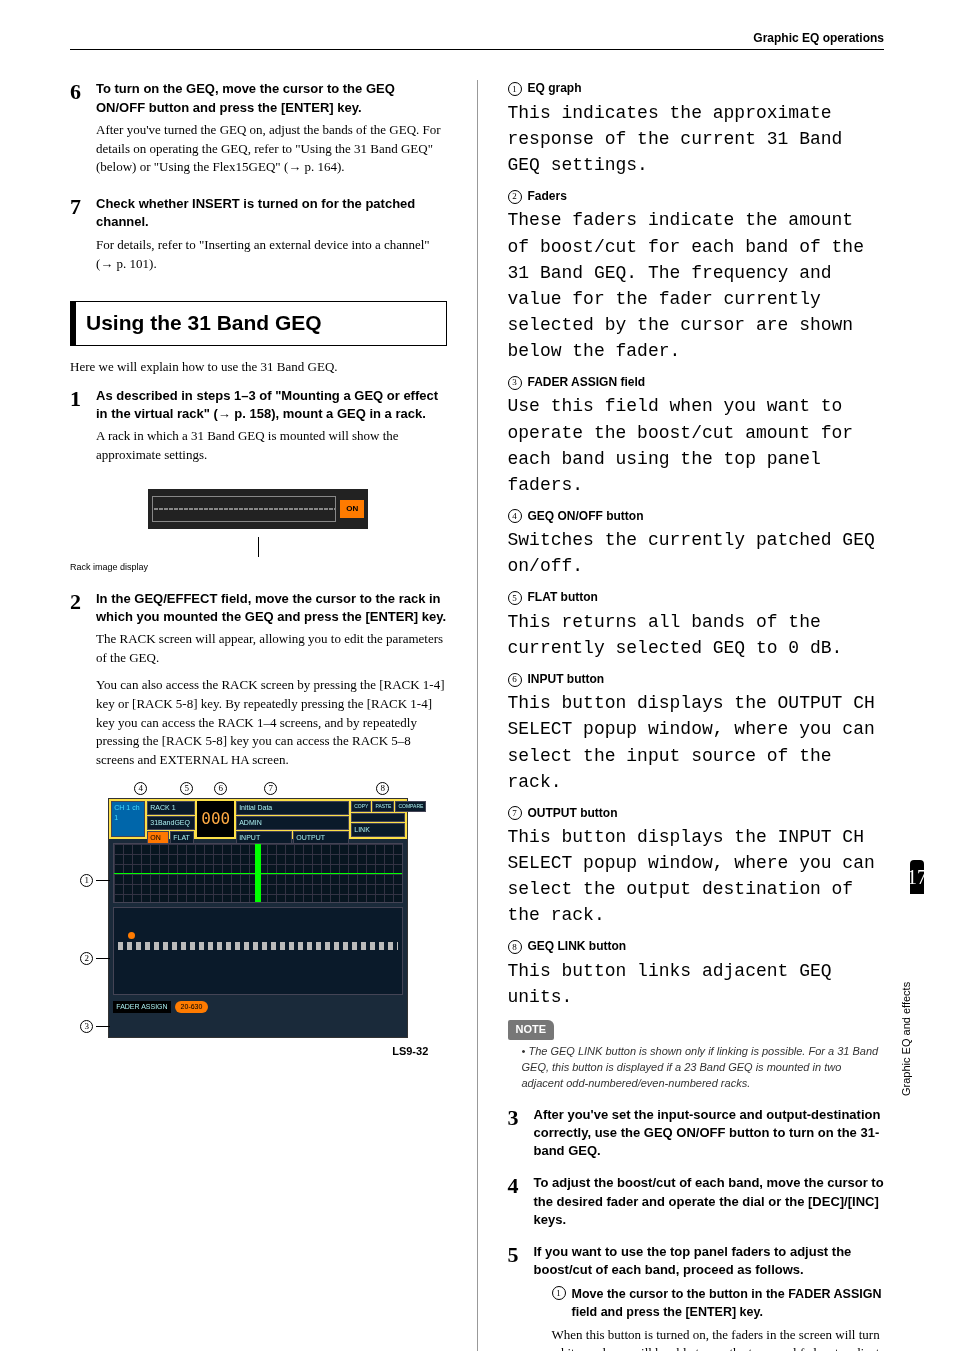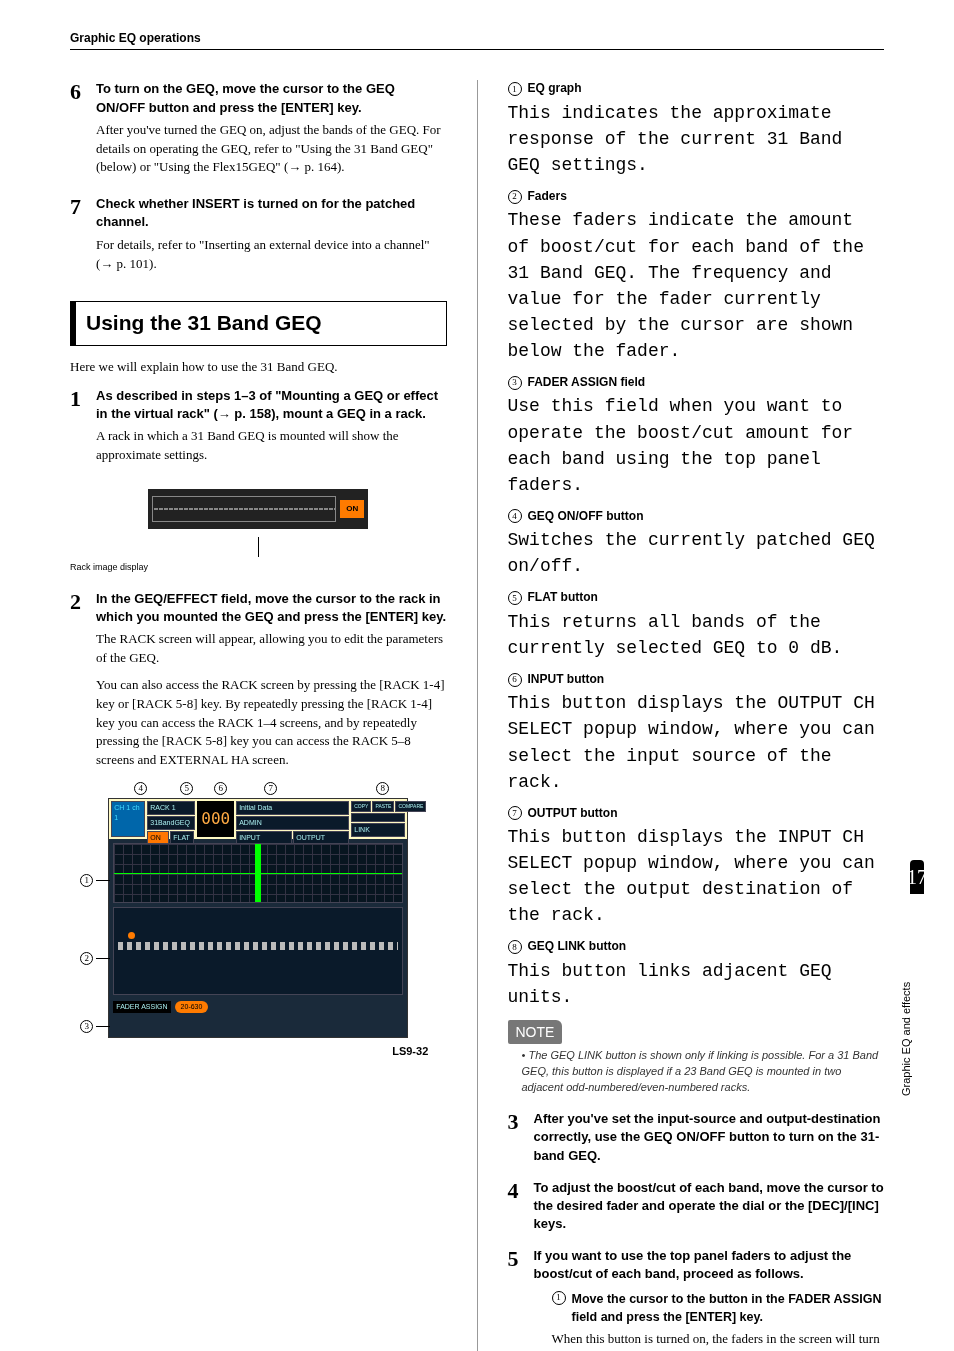--- a/index.html
+++ b/index.html
@@ -12,21 +12,21 @@
     width: 954px;
     margin: 0 auto;
     position: relative;
   }
   .page {
     padding: 30px 70px 40px 70px;
     position: relative;
     min-height: 1351px;
   }
   .header-right {
-    text-align: left;
+    text-align: right;
     font-family: Arial, Helvetica, sans-serif;
     font-size: 12px;
     font-weight: bold;
     border-bottom: 1px solid #000;
     padding-bottom: 2px;
     margin-bottom: 30px;
   }
   .columns {
     display: flex;
     gap: 30px;
@@ -130,21 +130,21 @@
   .screenshot {
     width: 300px;
     height: 240px;
     background: #1a2a3a;
     margin: 20px auto 6px auto;
     position: relative;
     border: 1px solid #333;
   }
   .screenshot .topbar {
     height: 40px;
-    background: #fef9c3;
+    background: #fde047;
     display: flex;
     padding: 2px;
     gap: 2px;
   }
   .cell { background: #0a1a2a; border: 1px solid #445; font-size: 7px; color: #aee; font-family: Arial; padding: 1px 2px; }
   .digits { background: #000; color: #fa4; font-family: monospace; font-size: 16px; padding: 0 4px; display:flex; align-items:center;}
   .graphzone {
     height: 60px;
     margin: 4px;
     border: 1px solid #445;
@@ -246,22 +246,22 @@
     font-size: 18px;
   }
   .note-box {
     margin: 8px 0 14px 0;
   }
   .note-tag {
     display: inline-block;
     background: #777;
     color: #fff;
     font-family: Arial, Helvetica, sans-serif;
-    font-size: 14px;
-    font-weight: normal;
+    font-size: 11px;
+    font-weight: bold;
     padding: 2px 8px;
     border-radius: 2px 6px 2px 2px;
   }
   .note-text {
     font-family: Arial, Helvetica, sans-serif;
     font-style: italic;
     font-size: 11px;
     color: #333;
     padding: 4px 0 0 14px;
   }

